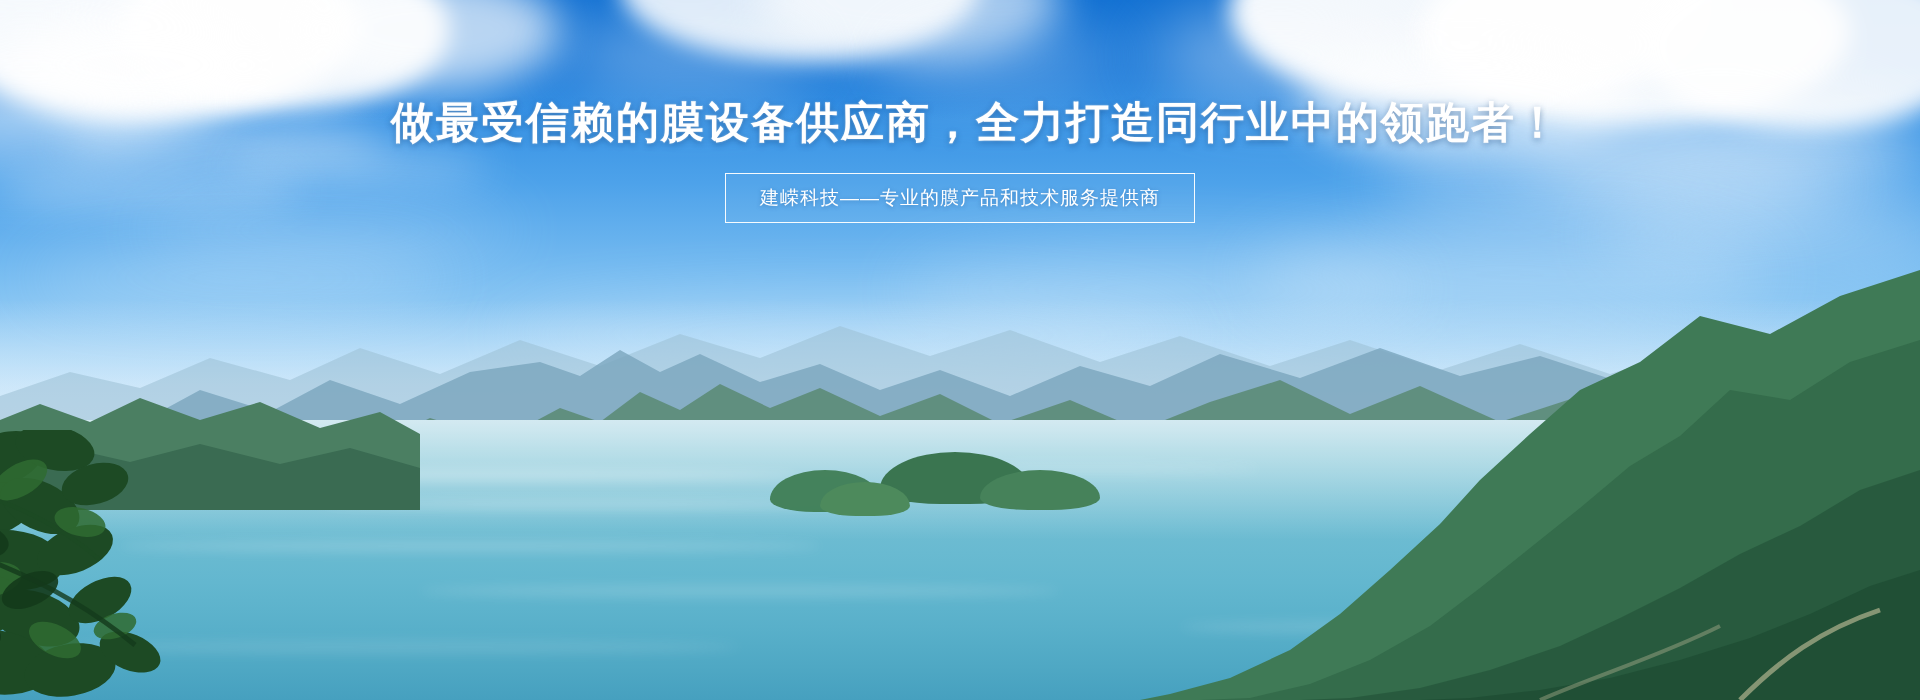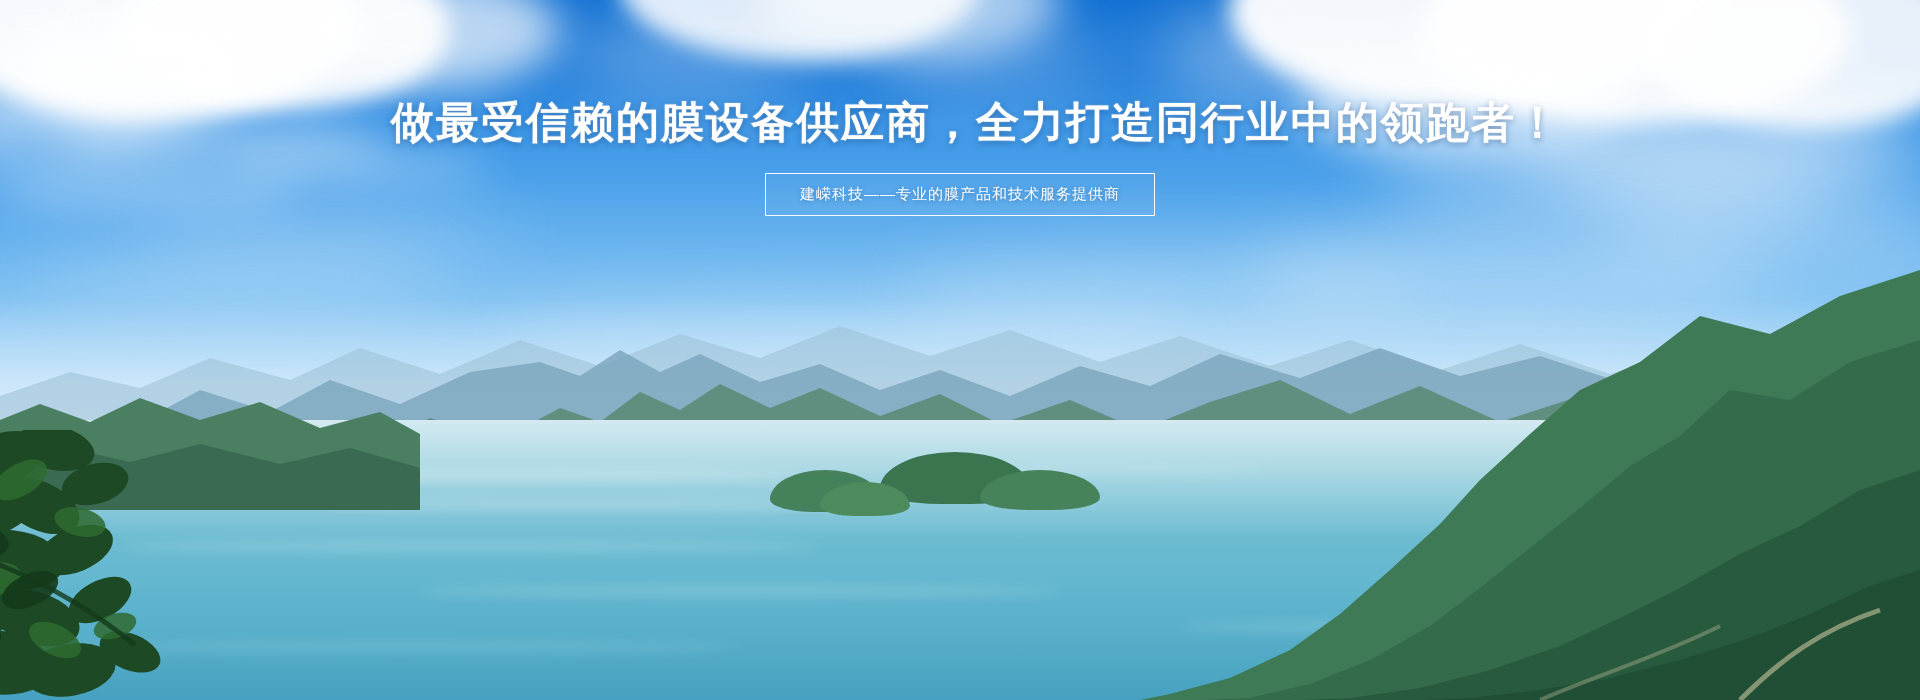--- a/index.html
+++ b/index.html
@@ -151,21 +151,21 @@
     font-size:22px;
     letter-spacing:1px;
     white-space:nowrap;
     text-shadow:0 1px 4px rgba(20,70,130,.45);
   }
   .tagbox{
     margin-top:26px;
     border:1px solid rgba(255,255,255,.95);
     padding:11px 34px;
     color:#ffffff;
-    font-size:15px;
+    font-size:19px;
     letter-spacing:1px;
     white-space:nowrap;
     text-shadow:0 1px 4px rgba(20,70,130,.4);
     background:rgba(255,255,255,.04);
   }
 </style>
 </head>
 <body>
 
 <div class="banner">

